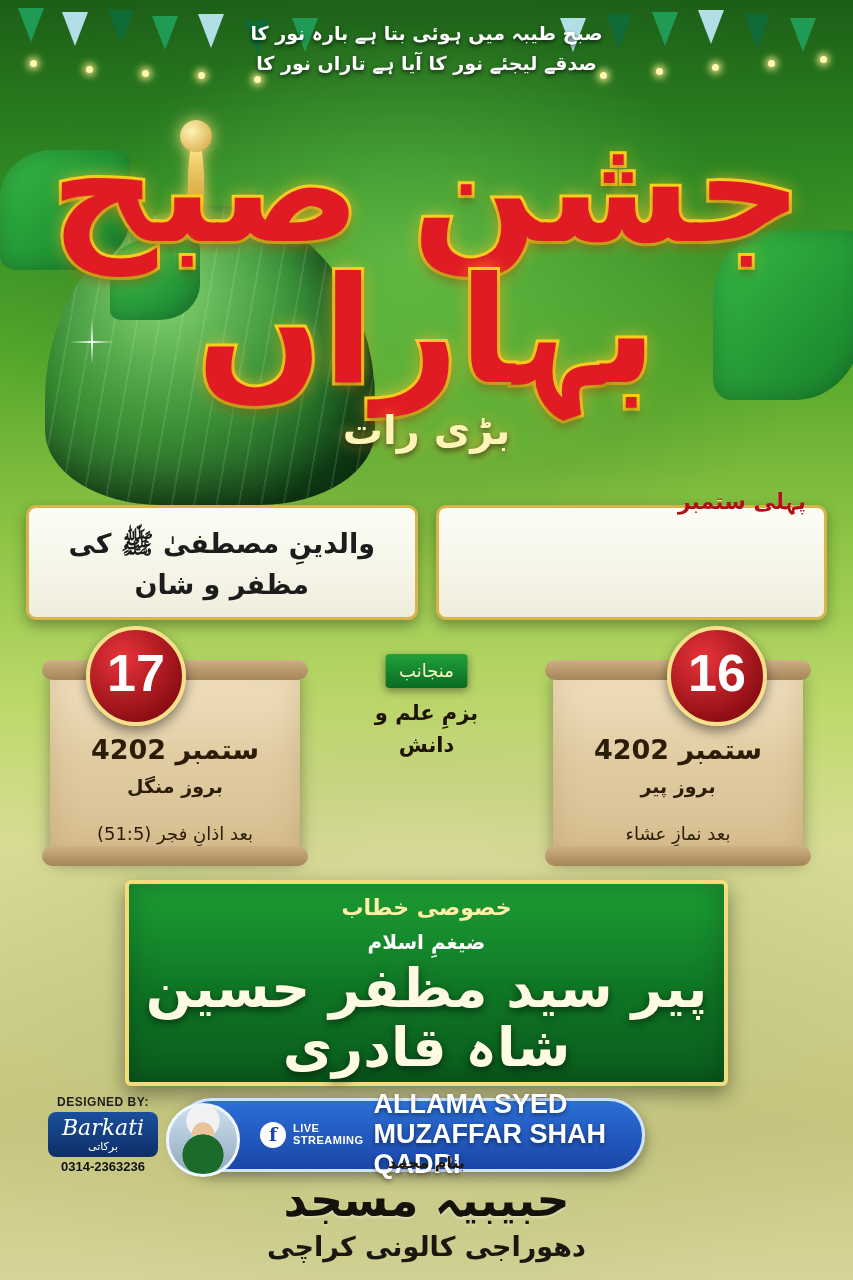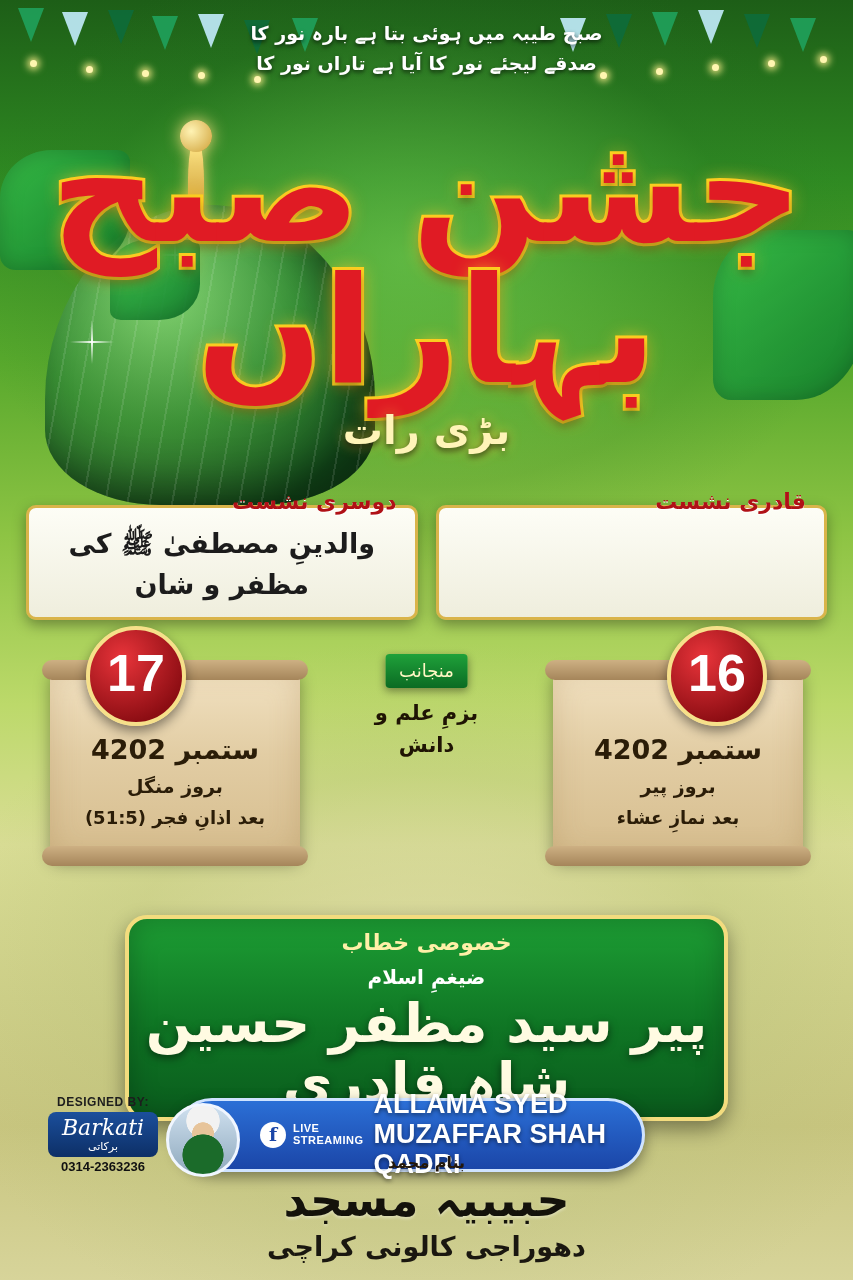--- a/index.html
+++ b/index.html
@@ -237,21 +237,21 @@
   .scroll-body {
     position: absolute;
     left: 8px; right: 8px; top: 62px; bottom: 8px;
     font-family: "DejaVu Sans", sans-serif;
     direction: rtl;
     text-align: center;
     color: #2b1d08;
   }
   .scroll-line1 { font-size: 27px; font-weight: bold; }
   .scroll-line2 { font-size: 19px; font-weight: bold; margin-top: 4px; }
-  .scroll-line3 { font-size: 18px; font-weight: bold; margin-top: 4px; }
+  .scroll-line3 { font-size: 18px; font-weight: normal; margin-top: 20px; }
 
   .center-note {
     position: absolute;
     left: 50%;
     transform: translateX(-50%);
     top: 58px;
     width: 150px;
     text-align: center;
     font-family: "DejaVu Sans", sans-serif;
     direction: rtl;
@@ -277,25 +277,24 @@
   }
 
   
   .speaker-panel {
     position: absolute;
     left: 125px; right: 125px;
     top: 880px;
     height: 190px;
     background: linear-gradient(180deg, #1d9e34 0%, #0f7524 55%, #0a5c1d 100%);
     border: 4px solid #f3dc7e;
-    border-radius: 22px;
+    border-radius: 6px;
     box-shadow: 0 8px 20px rgba(0,0,0,0.4), inset 0 0 28px rgba(0,0,0,0.25);
     text-align: center;
     padding-top: 8px;
-    margin-top: 35px;
   }
   .speaker-topline {
     font-family: "DejaVu Sans", sans-serif;
     direction: rtl;
     font-size: 22px;
     font-weight: bold;
     color: #fff0a8;
   }
   .speaker-subline {
     font-family: "DejaVu Sans", sans-serif;
@@ -497,25 +496,24 @@
     <div>صدقے لیجئے نور کا آیا ہے تاراں نور کا</div>
   </div>
 
   <div class="title-block">
     <div class="title-main">جشن صبح بہاراں</div>
     <div class="title-sub">بڑی رات</div>
   </div>
 
   <div class="sessions">
     <div class="session">
-      <div class="session-tag urdu">دوسری نشست</div>
       <div class="session-text urdu">والدینِ مصطفیٰ ﷺ کی مظفر و شان</div>
     </div>
     <div class="session">
-      <div class="session-tag urdu">قادری نشست</div>
+      <div class="session-tag urdu">پہلی ستمبر</div>
     </div>
   </div>
 
   <div class="dates">
 
     <div class="scroll scroll-left">
       <div class="scroll-body">
         <div class="scroll-line1 urdu">ستمبر 2024</div>
         <div class="scroll-line2 urdu">بروز منگل</div>
         <div class="scroll-line3 urdu">بعد اذانِ فجر (5:15)</div>

